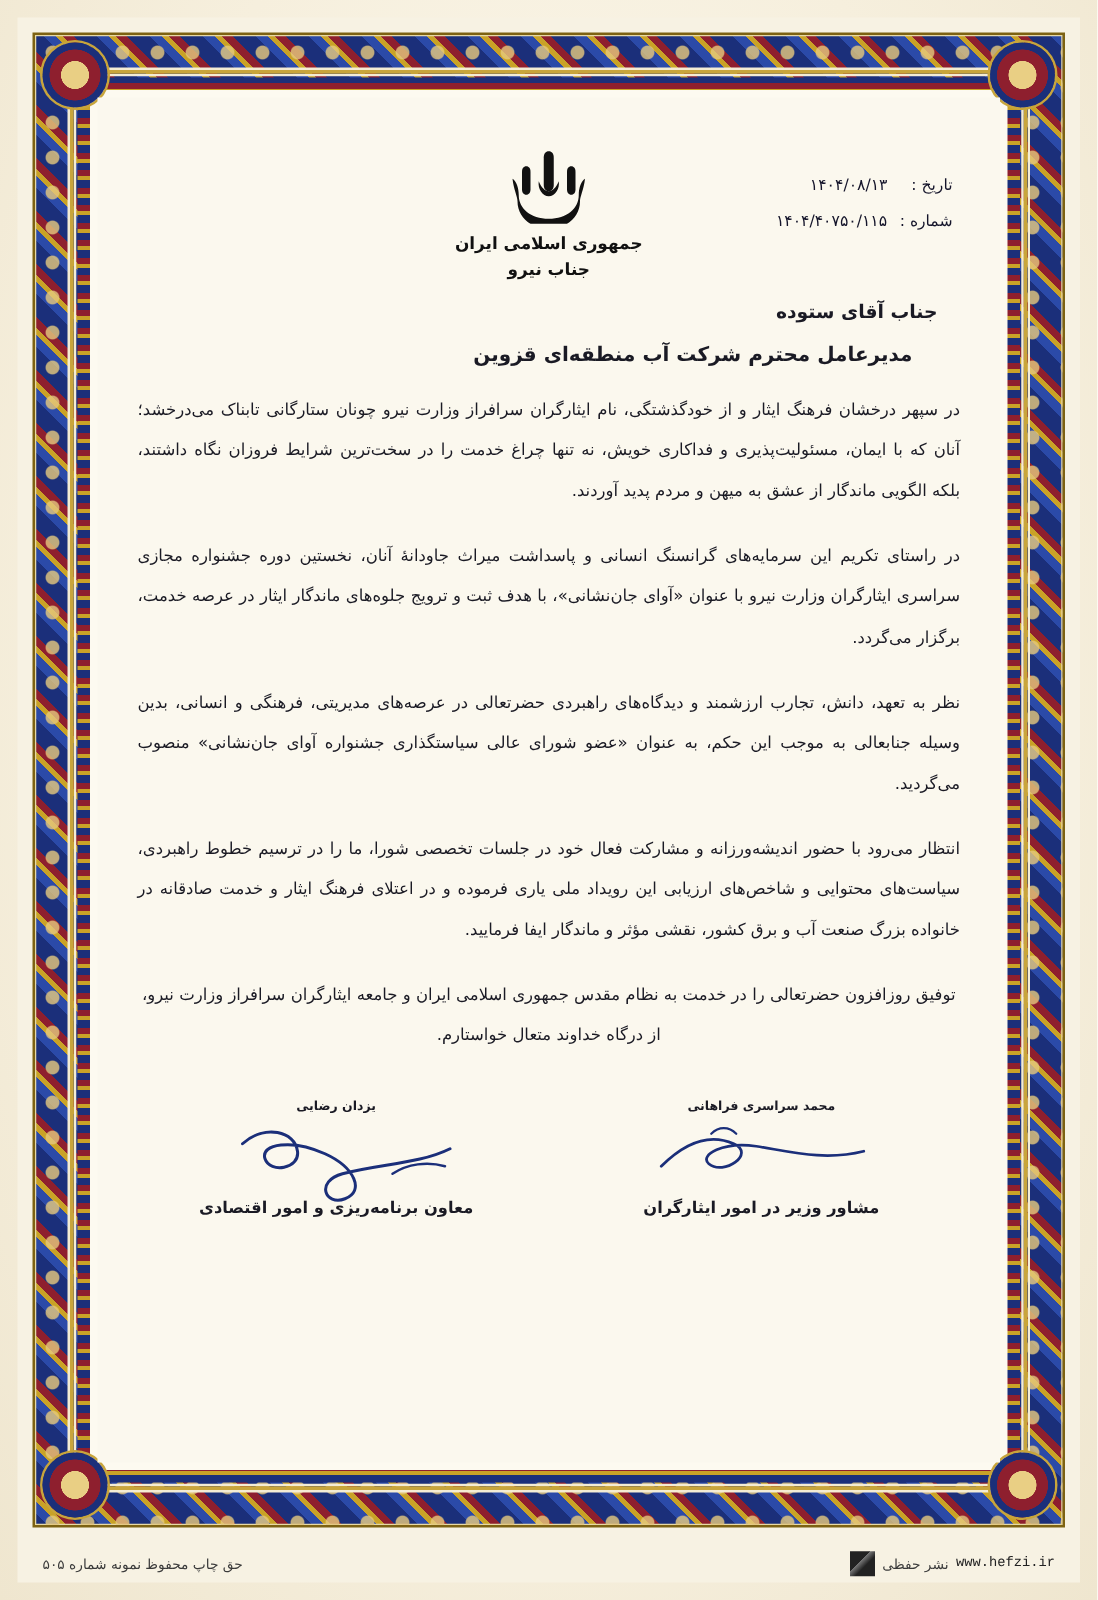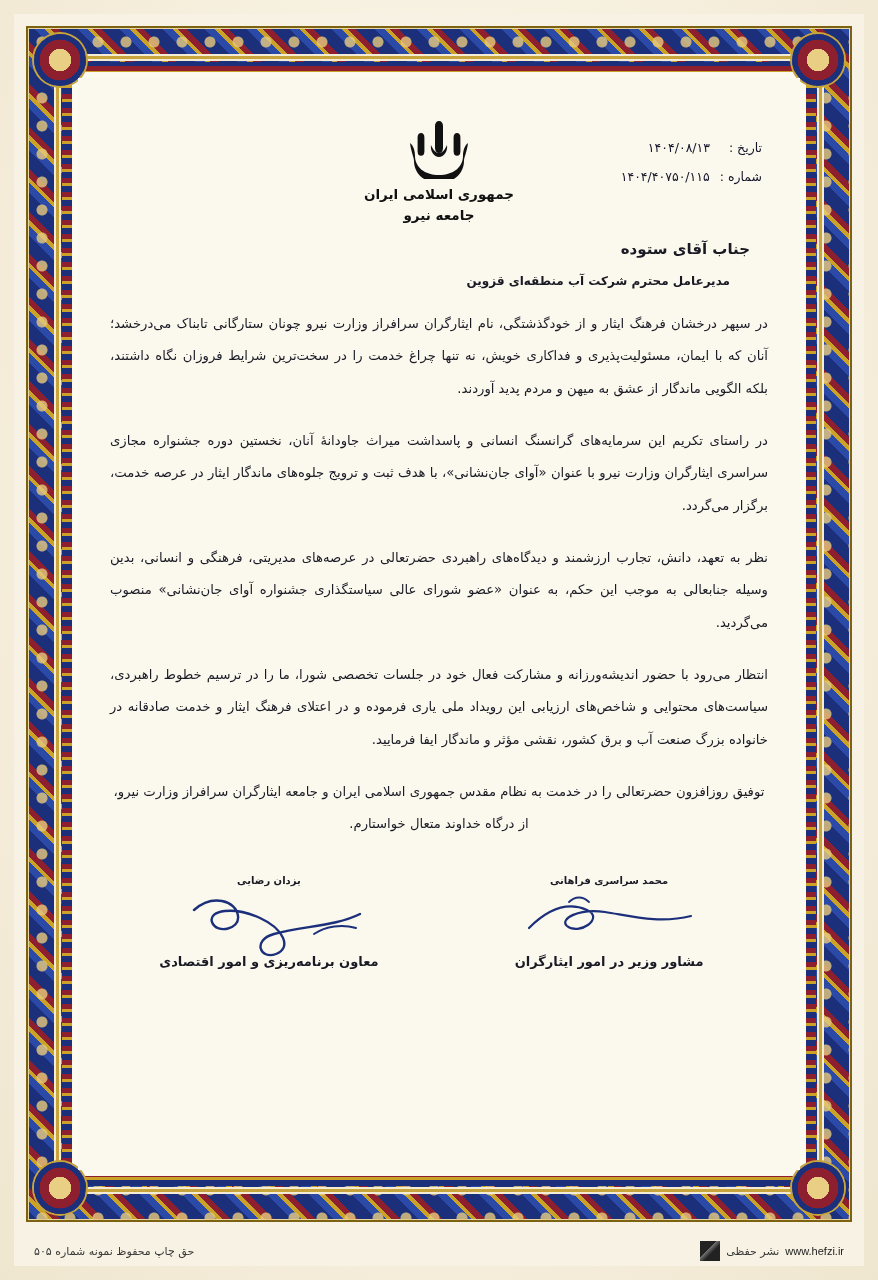--- a/index.html
+++ b/index.html
@@ -134,21 +134,21 @@
   .meta-value { font-family: "DejaVu Sans", sans-serif; letter-spacing: 1px; }
 
   
   .salutation {
     margin: 10px 20px 0 0;
     font-size: 15px;
     font-weight: 700;
   }
   .addressee {
     margin: 16px 40px 0 0;
-    font-size: 12px;
+    font-size: 16px;
     font-weight: 700;
   }
   .para {
     margin: 20px 2px 0 2px;
     line-height: 2.45;
     text-align: justify;
     font-size: 13.2px;
     letter-spacing: .1px;
   }
   .para.last { text-align: center; }
@@ -178,21 +178,21 @@
     font-size: 11px;
     color: #3a3a3a;
   }
   .footer-right { display: flex; align-items: center; gap: 6px; }
   .footer-left { display: flex; align-items: center; gap: 6px; }
   .printer-logo {
     width: 20px; height: 20px;
     background: linear-gradient(135deg, #222 40%, #777 41%, #222 60%);
     display: inline-block;
   }
-  .url { font-family: Liberation Sans, sans-serif; font-size: 11px; color: #222; text-align: right; }
+  .url { font-family: Liberation Mono, monospace; font-size: 11px; color: #222; text-align: right; }
 </style>
 </head>
 <body>
 
 <div class="sheet">
   <div class="paper-margin"></div>
 
   <div class="frame-outer">
     <div class="frame-scallop"></div>
   </div>
@@ -215,21 +215,21 @@
               <path d="M39 4 c2.5 0 4 2 4 5 v22 c0 3 -1.6 5 -4 5 s-4 -2 -4 -5 V9 c0 -3 1.5 -5 4 -5 z"></path>
               <path d="M21 16 c2.2 0 3.4 1.8 3.4 4.4 v14 c0 2.6 -1.2 4.4 -3.4 4.4 s-3.4 -1.8 -3.4 -4.4 v-14 C17.6 17.8 18.8 16 21 16 z"></path>
               <path d="M57 16 c2.2 0 3.4 1.8 3.4 4.4 v14 c0 2.6 -1.2 4.4 -3.4 4.4 s-3.4 -1.8 -3.4 -4.4 v-14 C53.6 17.8 54.8 16 57 16 z"></path>
               <path d="M10 26 c3 2 5 7 5 13 c0 11 9.5 19 24 19 c14.5 0 24 -8 24 -19 c0 -6 2 -11 5 -13 c-1 9 -4 14 -4 18 c0 13 -11 22 -25 22 c-14 0 -25 -9 -25 -22 c0 -4 -3 -9 -4 -18 z"></path>
               <path d="M31 28 c2 5 5 8 8 8 c3 0 6 -3 8 -8 c1 6 -3 12 -8 12 c-5 0 -9 -6 -8 -12 z"></path>
             </g>
           </svg>
         </span>
         <div class="emblem-lines">
           <div>جمهوری اسلامی ایران</div>
-          <div>جامعه نیرو</div>
+          <div>جناب نیرو</div>
         </div>
       </div>
 
       <div class="meta">
         <div class="meta-row">
           <span class="meta-label">تاریخ :</span>
           <span class="meta-value">۱۴۰۴/۰۸/۱۳</span>
         </div>
         <div class="meta-row">
           <span class="meta-label">شماره :</span>

